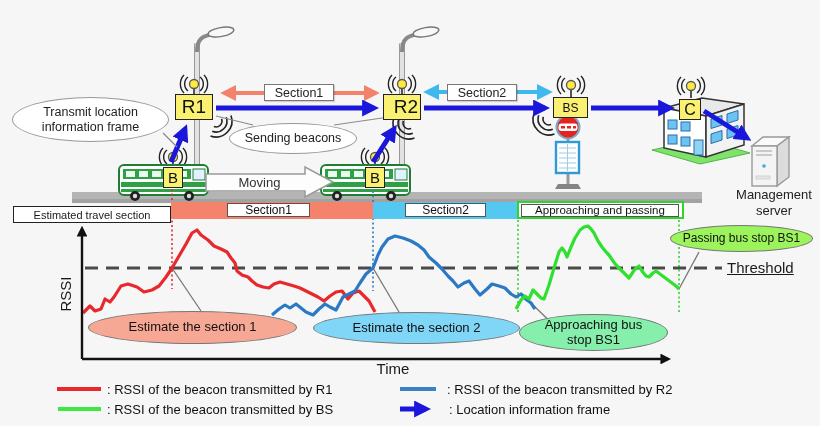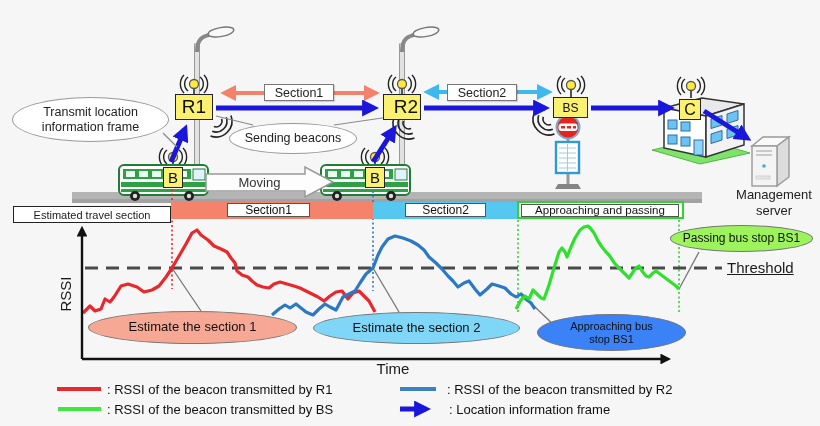--- a/index.html
+++ b/index.html
@@ -227,21 +227,21 @@
   <div class="abs band-label center" style="left:405px;top:203px;width:81px;height:14px;">Section2</div>
   <div class="abs" style="left:517px;top:201px;width:167px;height:18px;background:#fff;border:2.5px solid #2fd42f;"></div>
   <div class="abs band-label center" style="left:521px;top:203.5px;width:158px;height:13px;font-size:11.5px;">Approaching and passing</div>
 
   <div class="abs center" style="left:36px;top:286px;width:58px;height:16px;font-size:15px;transform:rotate(-90deg);">RSSI</div>
   <div class="abs center" style="left:368px;top:360px;width:50px;height:17px;font-size:15px;">Time</div>
   <div class="abs" style="left:727px;top:259px;width:80px;font-size:15px;text-decoration:underline;">Threshold</div>
 
   <div class="abs bubble center" style="left:88px;top:311px;width:209px;height:33px;background:#f7a894;">Estimate the section 1</div>
   <div class="abs bubble center" style="left:313px;top:312px;width:207px;height:32px;background:#7fd6f7;">Estimate the section 2</div>
-  <div class="abs bubble center" style="left:537px;top:314px;width:149px;height:37px;background:#3b82f6;font-size:11px;padding:0 22px;">Approaching bus stop BS1</div>
+  <div class="abs bubble center" style="left:519px;top:314px;width:149px;height:37px;background:#86efac;font-size:13px;padding:0 22px;">Approaching bus stop BS1</div>
   <div class="abs bubble center" style="left:670px;top:225px;width:143px;height:27px;background:#9cf35c;font-size:12px;">Passing bus stop BS1</div>
 
   <div class="abs legend-text" style="left:107px;top:382px;">: RSSI of the beacon transmitted by R1</div>
   <div class="abs legend-text" style="left:107px;top:402px;">: RSSI of the beacon transmitted by BS</div>
   <div class="abs legend-text" style="left:447px;top:382px;">: RSSI of the beacon transmitted by R2</div>
   <div class="abs legend-text" style="left:449px;top:402px;">: Location information frame</div>
 
 </div>
 
 </body></html>

